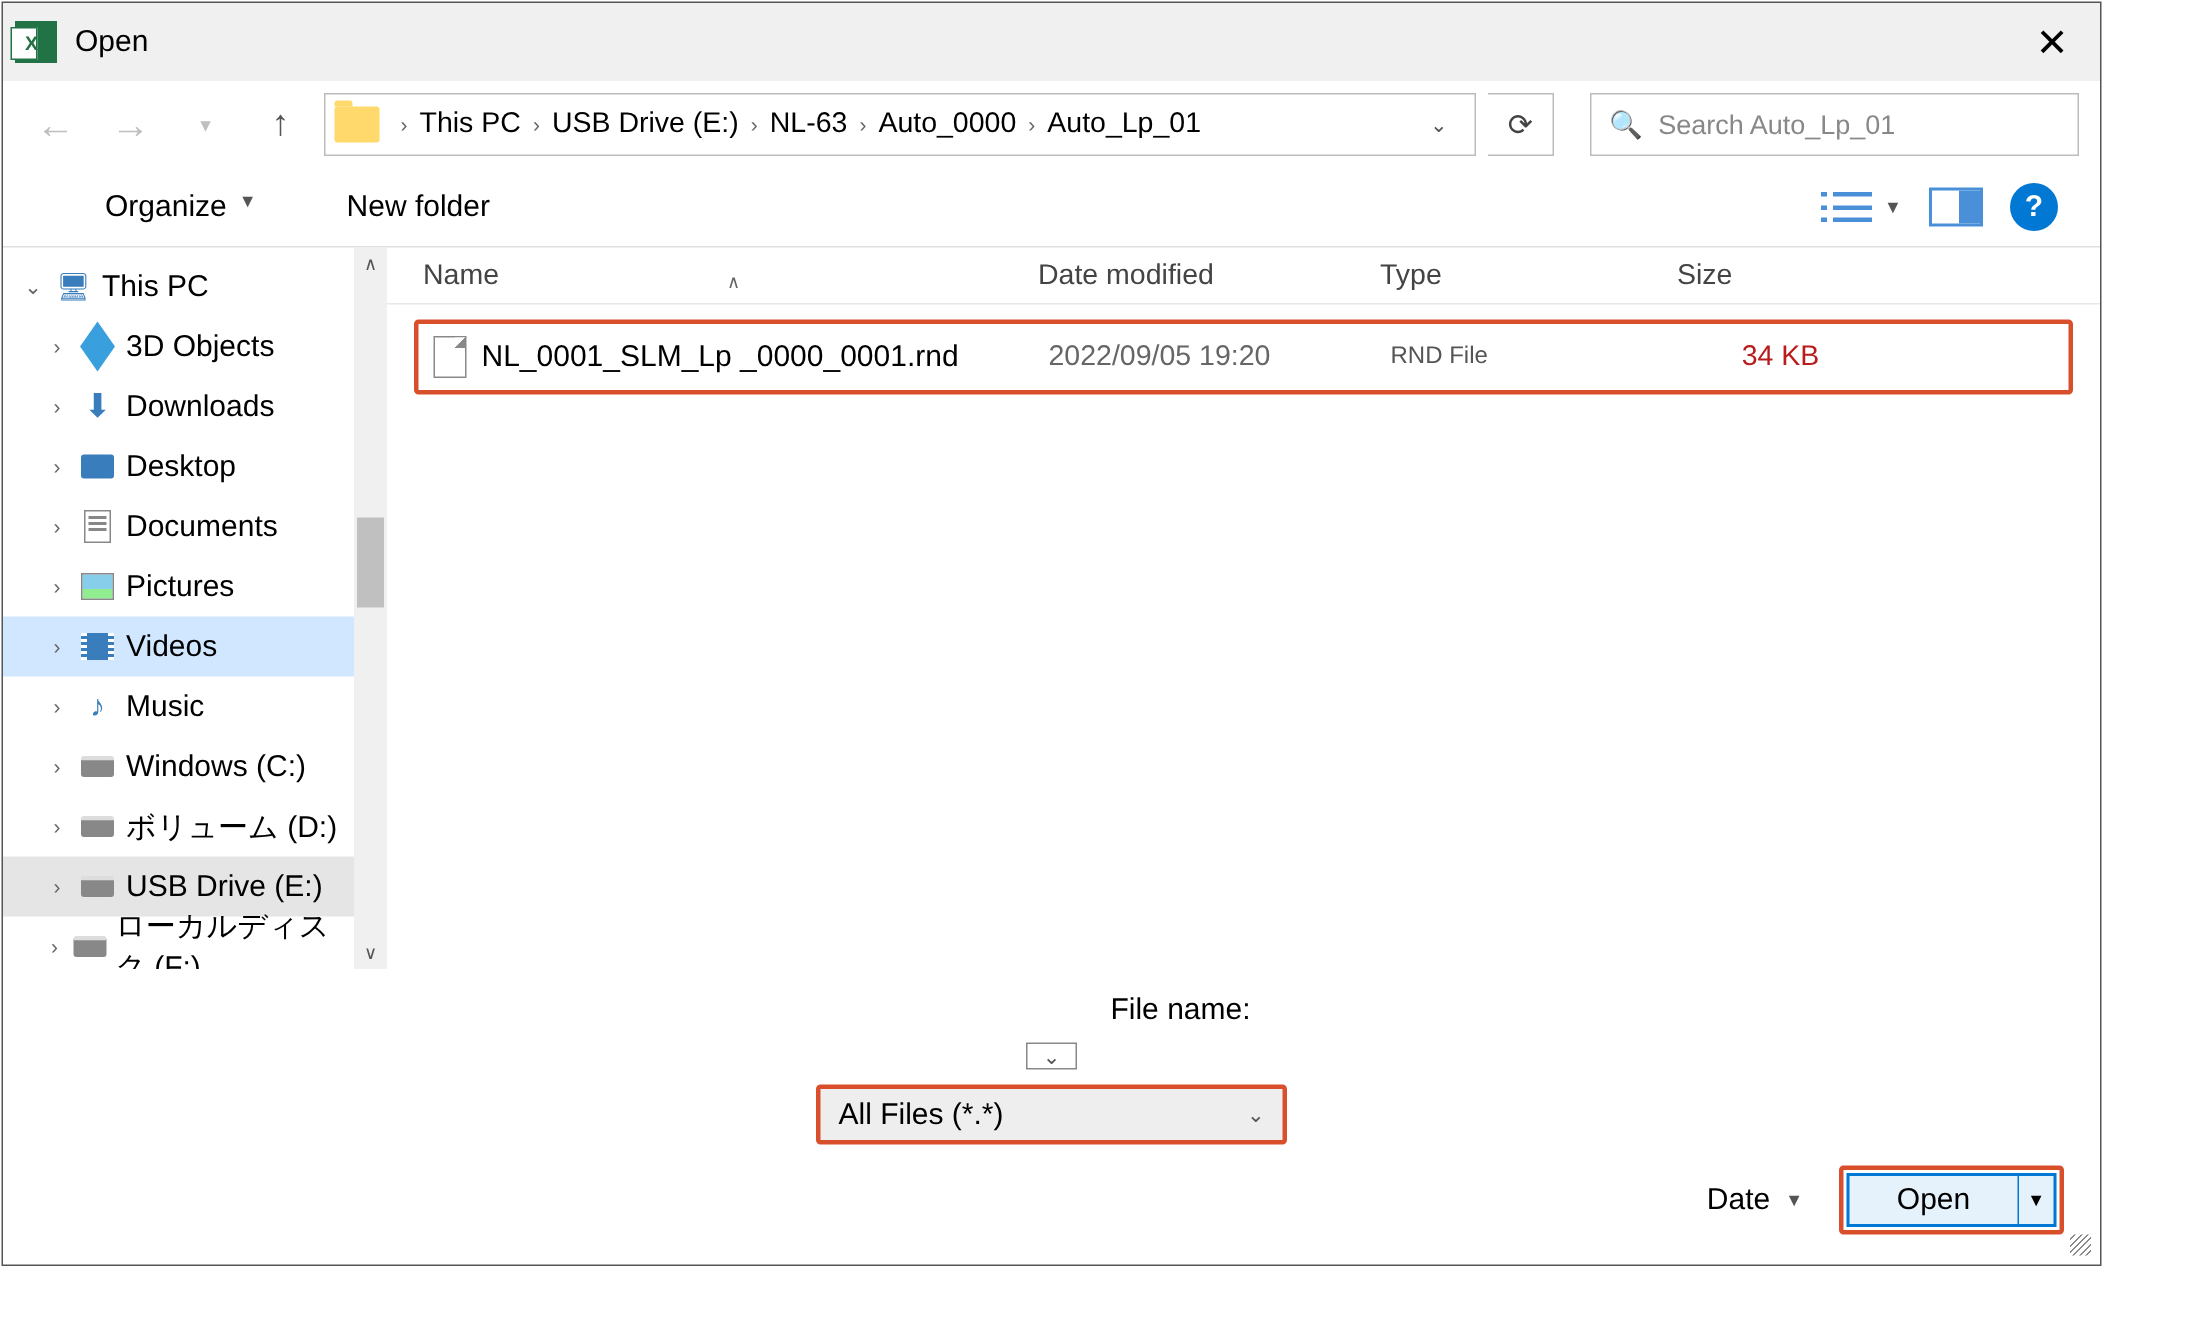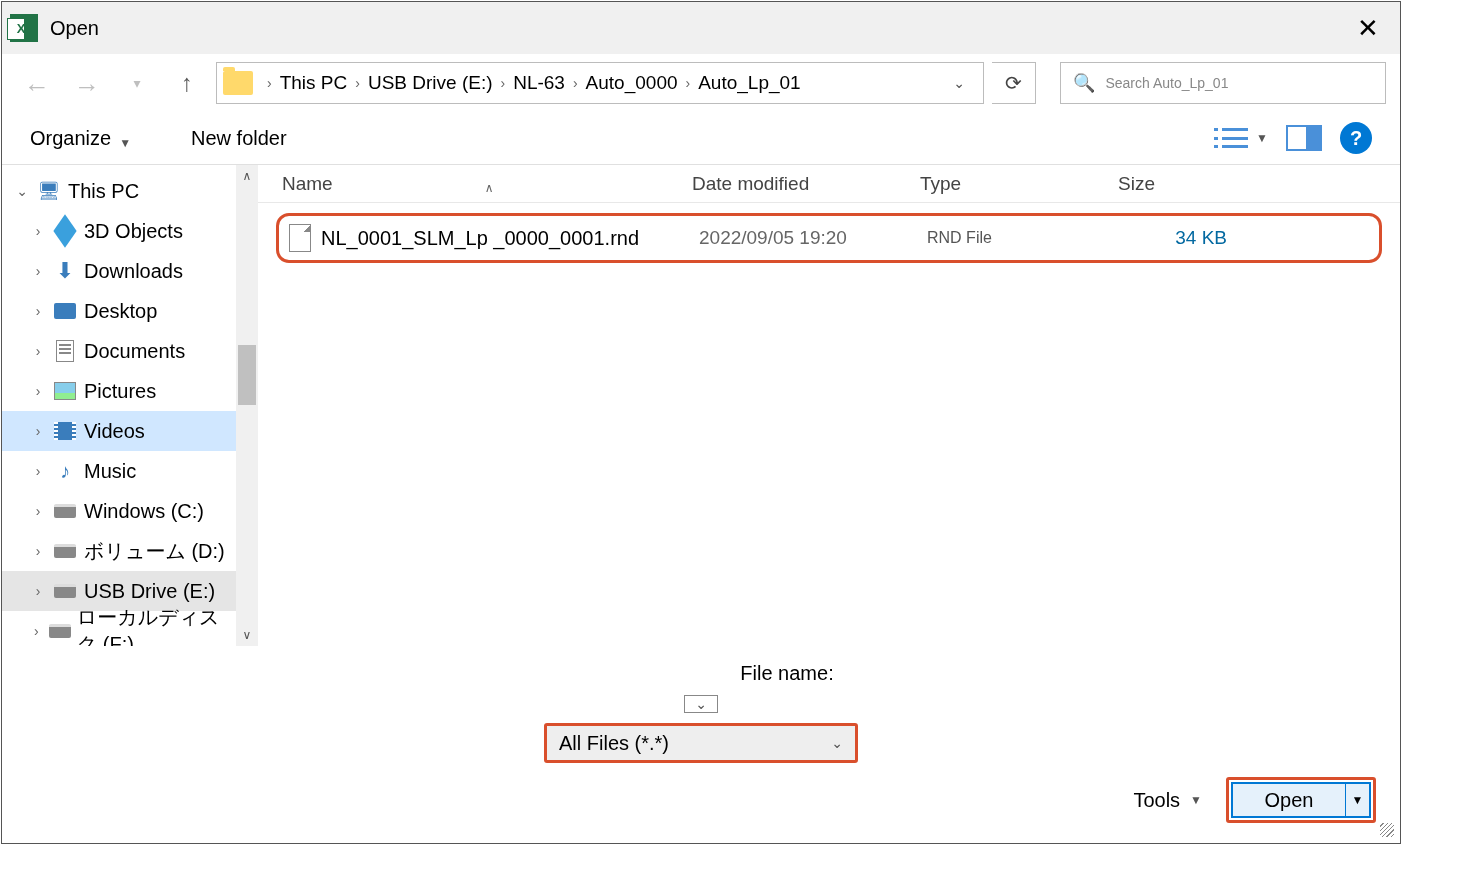--- a/index.html
+++ b/index.html
@@ -21,25 +21,25 @@
 .nav-up { width: 42px; height: 42px; display: flex; align-items: center; justify-content: center; font-size: 24px; color: #555; }
 .breadcrumb-wrap { flex: 1; height: 42px; border: 1px solid #bcbcbc; display: flex; align-items: center; padding: 0 6px; background: #fff; }
 .folder-icon-bc { width: 30px; height: 24px; background: #ffd96b; border-radius: 2px; position: relative; margin-right: 6px; }
 .folder-icon-bc::before { content: ""; position: absolute; top: -4px; left: 0; width: 12px; height: 4px; background: #ffd96b; border-radius: 2px 2px 0 0; }
 .bc-sep { color: #666; font-size: 14px; padding: 0 8px; }
 .bc-item { font-size: 19px; color: #000; cursor: pointer; }
 .bc-dd { margin-left: auto; color: #555; font-size: 14px; padding: 0 12px; }
 .refresh-btn { width: 44px; height: 42px; border: 1px solid #bcbcbc; border-left: none; display: flex; align-items: center; justify-content: center; font-size: 20px; color: #444; }
 .search-box { width: 326px; height: 42px; border: 1px solid #bcbcbc; margin-left: 16px; display: flex; align-items: center; padding: 0 12px; }
 .search-icon { font-size: 18px; color: #888; margin-right: 10px; }
-.search-placeholder { font-size: 14px; color: #888; }
+.search-placeholder { font-size: 18px; color: #888; }
 
 
 .toolbar { height: 52px; display: flex; align-items: center; padding: 0 28px; font-size: 20px; }
-.organize-btn { display: flex; align-items: flex-end; gap: 8px; cursor: pointer; }
+.organize-btn { display: flex; align-items: flex-start; gap: 8px; cursor: pointer; margin-left: 40px; }
 .dropdown-caret { font-size: 12px; color: #555; }
 .newfolder-btn { margin-left: 60px; cursor: pointer; }
 .toolbar-right { margin-left: auto; display: flex; align-items: center; gap: 18px; }
 .view-btn { width: 46px; height: 32px; display: flex; align-items: center; justify-content: center; }
 .view-list-icon { width: 26px; height: 20px; display: flex; flex-direction: column; justify-content: space-between; }
 .view-list-icon div { height: 3px; background: #4a90d9; width: 100%; position: relative; }
 .view-list-icon div::before { content: ""; position: absolute; left: -8px; width: 4px; height: 3px; background: #4a90d9; }
 .preview-btn { width: 36px; height: 26px; border: 2px solid #4a90d9; position: relative; }
 .preview-btn::after { content: ""; position: absolute; right: 0; top: 0; bottom: 0; width: 14px; background: #4a90d9; }
 .help-btn { width: 32px; height: 32px; border-radius: 50%; background: #0078d4; color: #fff; display: flex; align-items: center; justify-content: center; font-size: 20px; font-weight: bold; }
@@ -77,27 +77,27 @@
 
 
 .filelist { flex: 1; display: flex; flex-direction: column; }
 .file-headers { height: 38px; display: flex; align-items: center; border-bottom: 1px solid #e8e8e8; font-size: 19px; color: #444; padding-left: 24px; }
 .col-name { width: 410px; display: flex; align-items: flex-end; gap: 12px; }
 .col-sort { font-size: 12px; color: #666; margin-left: 140px; }
 .col-date { width: 228px; }
 .col-type { width: 198px; }
 .col-size { width: 120px; text-align: left; }
 .file-rows { flex: 1; padding: 10px 18px; }
-.file-row-highlight { border: 3px solid #d94f2c; border-radius: 13px; height: 50px; display: flex; align-items: center; padding-left: 10px; }
+.file-row-highlight { border: 3px solid #d94f2c; border-radius: 3px; height: 50px; display: flex; align-items: center; padding-left: 10px; }
 .file-icon { width: 22px; height: 28px; border: 1px solid #888; background: #fff; margin-right: 10px; position: relative; }
 .file-icon::after { content: ""; position: absolute; top: 0; right: 0; width: 7px; height: 7px; background: linear-gradient(135deg, #fff 50%, #888 50%); }
 .file-row-highlight .fn { width: 378px; font-size: 20px; }
 .file-row-highlight .fd { width: 228px; font-size: 19px; color: #666; }
 .file-row-highlight .ft { width: 220px; font-size: 16px; color: #555; }
-.file-row-highlight .fs { width: 80px; font-size: 19px; color: #0369a1; text-align: right; }
+.file-row-highlight .fs { width: 80px; font-size: 19px; color: #b91c1c; text-align: center; }
 
 
 .footer { padding: 16px 24px 20px; position: relative; }
 .resize-grip { position: absolute; right: 6px; bottom: 6px; width: 14px; height: 14px; background: repeating-linear-gradient(135deg, transparent 0 2px, #888 2px 3px); }
 .row1 { display: flex; align-items: center; gap: 10px; flex-direction: column; }
 .fn-label { font-size: 20px; margin-left: 172px; }
 .fn-input { flex: 1; height: 38px; border: 1px solid #888; display: flex; align-items: center; justify-content: flex-end; padding: 0 10px; }
 .combo-caret { font-size: 14px; color: #555; }
 .ft-dropdown { width: 314px; height: 40px; border: 3px solid #d94f2c; border-radius: 3px; background: #eee; display: flex; align-items: center; padding: 0 12px; font-size: 20px; }
 .ft-dropdown .combo-caret { margin-left: auto; }
@@ -299,21 +299,21 @@
       <div class="fn-input">
         <span class="combo-caret">⌄</span>
       </div>
       <div class="ft-dropdown">
         <span>All Files (*.*)</span>
         <span class="combo-caret">⌄</span>
       </div>
     </div>
     <div class="row2">
       <div class="tools-btn">
-        <span>Tools</span>
+        <span>Date</span>
         <span class="dropdown-caret">▼</span>
       </div>
       <div class="open-wrap">
         <div class="open-btn">
           <span class="ob-text">Open</span>
           <span class="ob-split">▼</span>
         </div>
       </div>
     </div>
     <div class="resize-grip"></div>

